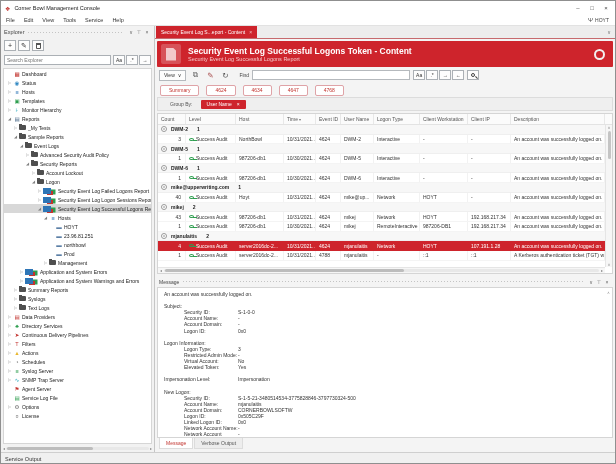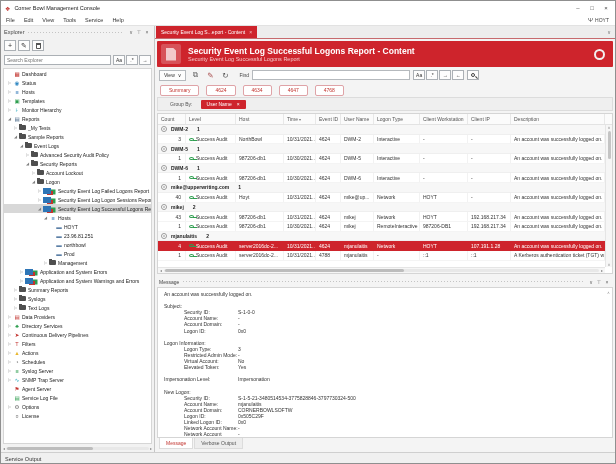--- a/index.html
+++ b/index.html
@@ -380,21 +380,21 @@
         </div>
         <span class="tab-chevron">∨</span>
       </div>
 
       <div class="cbody">
         <div class="banner">
           <span class="doc-wrap">
               <span class="doc-ico"></span>
             </span>
           <span class="banner-titles">
-            <div class="banner-title">Security Event Log Successful Logons Report - Content</div>
+            <div class="banner-title">Security Event Log Successful Logons Token - Content</div>
             <div class="banner-sub">Security Event Log Successful Logons Report</div>
           </span>
           <span class="ring"></span>
         </div>
 
         <div class="ctoolbar">
           <span class="view-btn">
             <span>View</span>
             <span>∨</span>
           </span>

